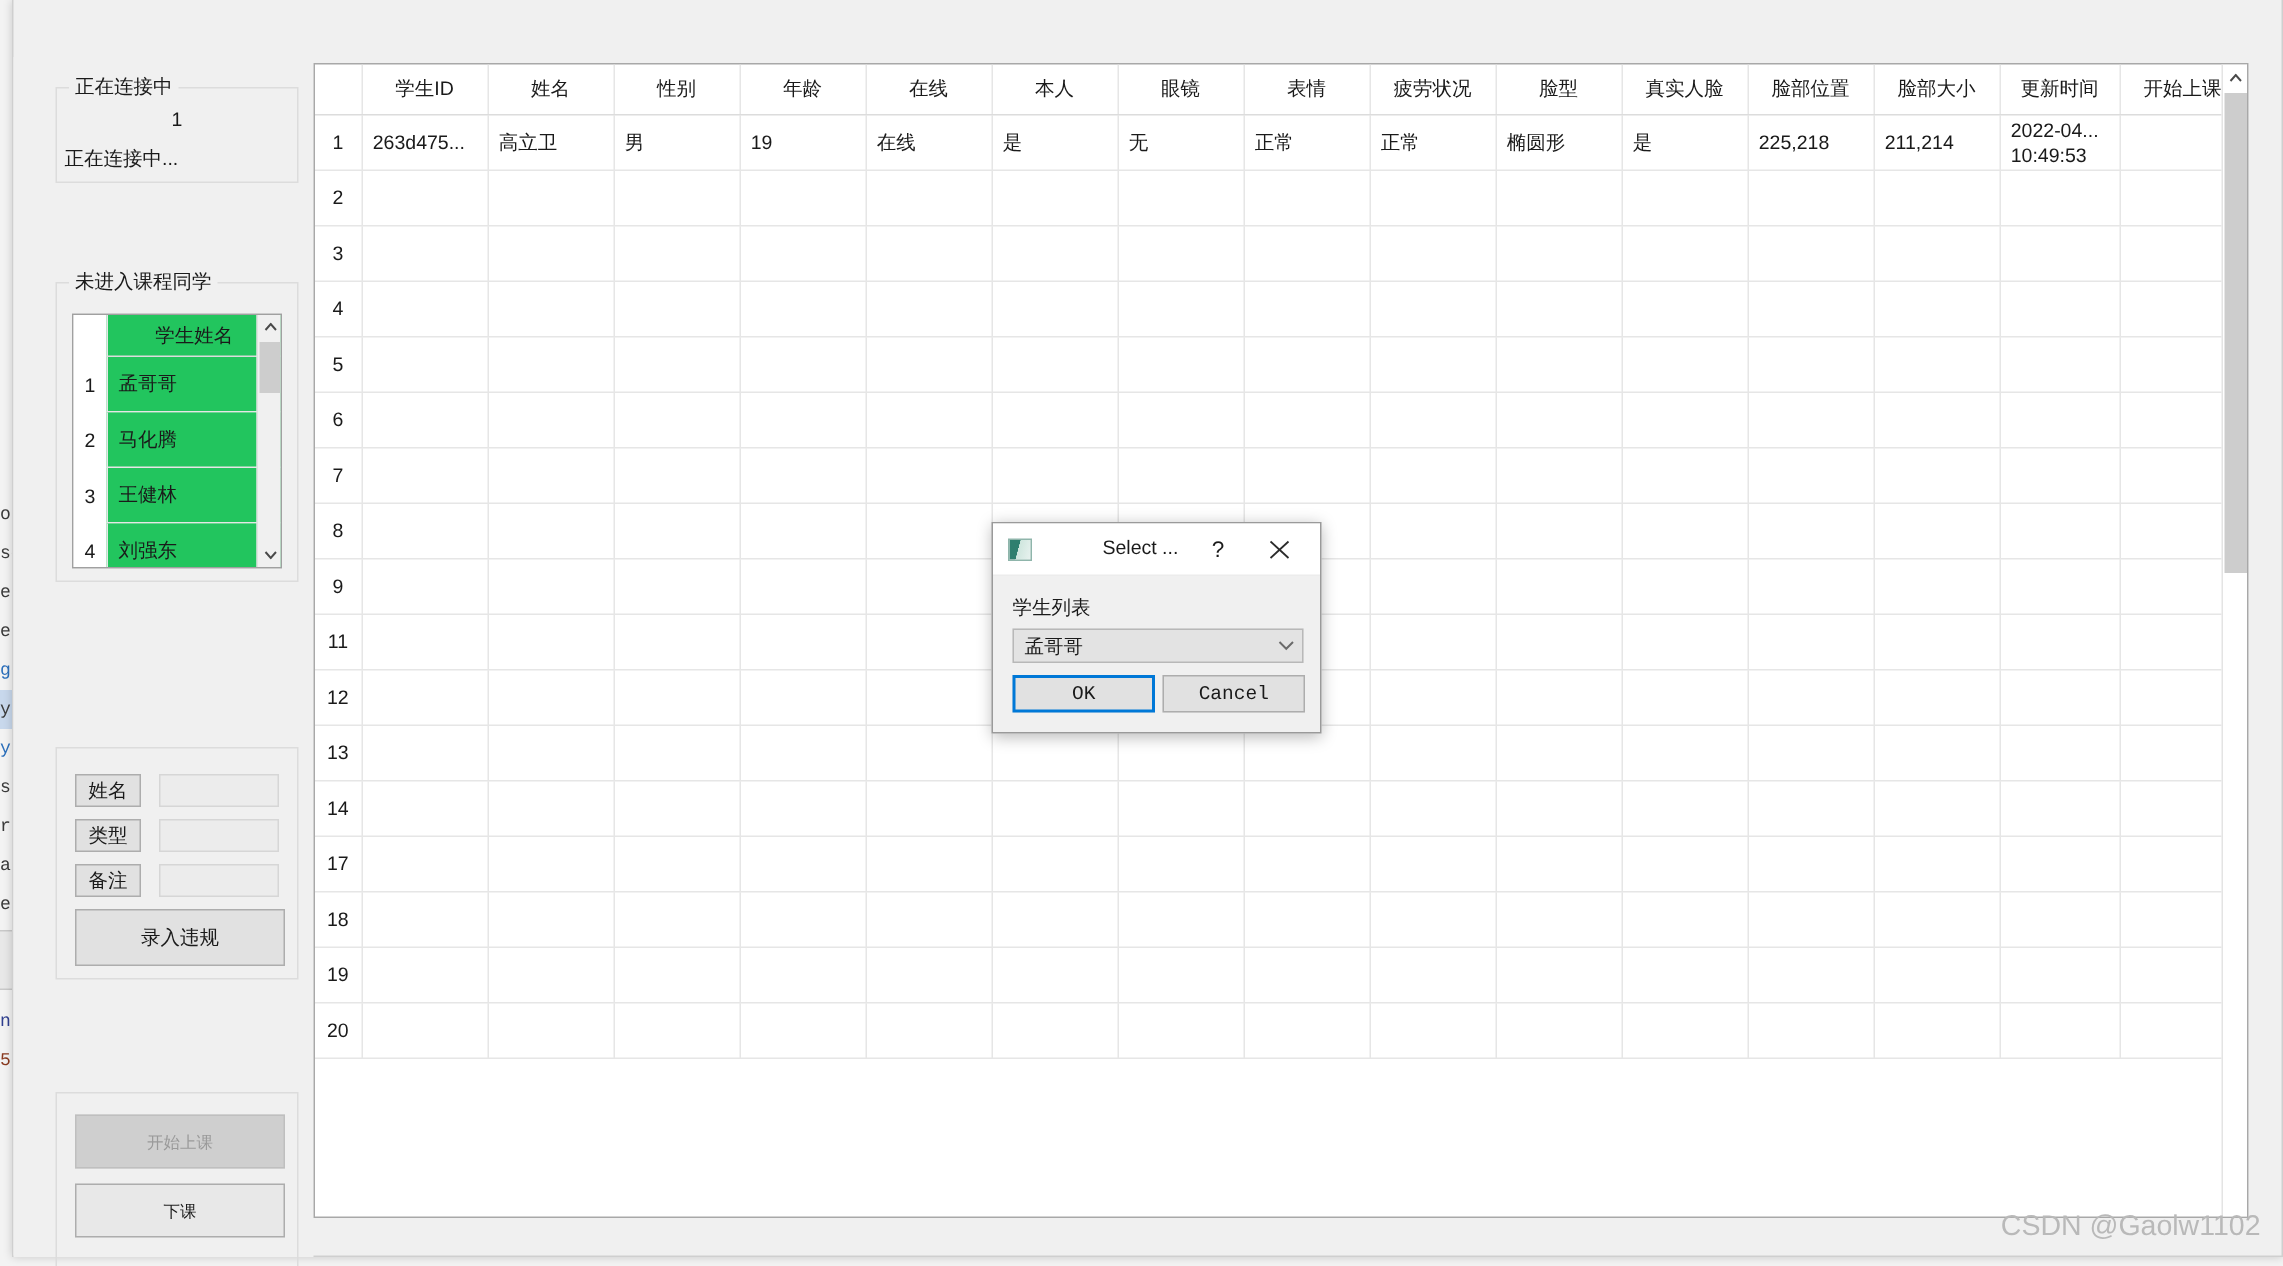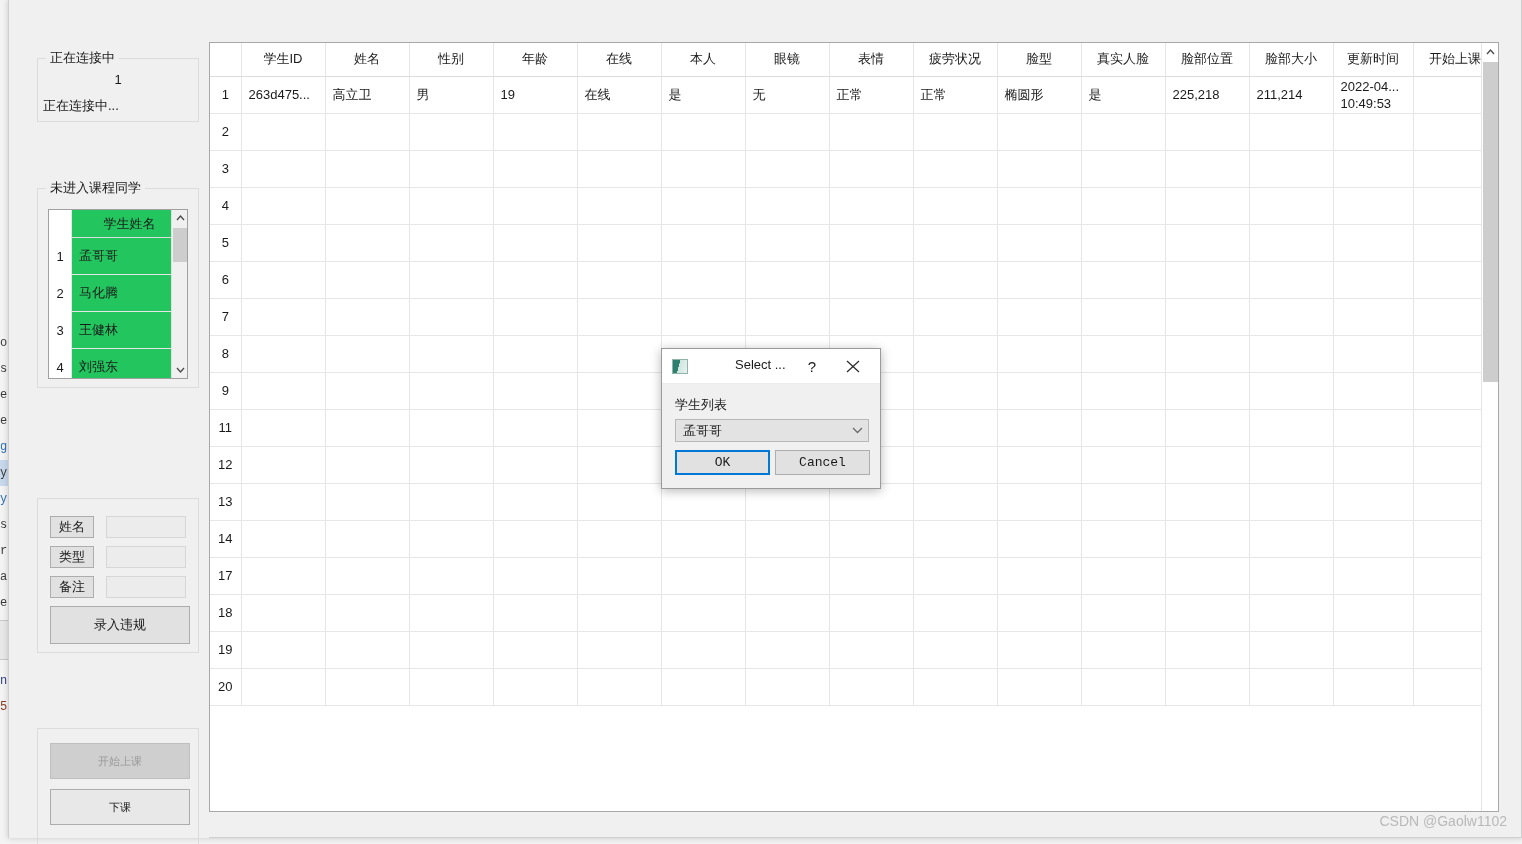--- a/index.html
+++ b/index.html
@@ -390,21 +390,21 @@
   #dlg-ok {
     left: 13px;
     border: 2px solid #0078d7;
   }
   #dlg-cancel { left: 113px; }
 
   
   #watermark {
     position: absolute;
     right: 14px; bottom: 8px;
-    font-size: 14px;
+    font-size: 19px;
     color: #b9b9b9;
     z-index: 30;
   }
 </style>
 </head>
 <body>
 
 <div id="bg-layer">
   <div class="bg-text-col" id="bg-left-text" style="top:330px;"><div class="bg-frag ">o</div><div class="bg-frag ">se</div><div class="bg-frag ">et</div><div class="bg-frag ">e</div><div class="bg-frag kw">gi</div><div class="bg-frag hl">y</div><div class="bg-frag kw">y</div><div class="bg-frag ">s.</div><div class="bg-frag ">rs</div><div class="bg-frag ">at</div><div class="bg-frag ">e</div><div class="bg-frag "></div><div class="bg-frag "></div><div class="bg-frag tag">n</div><div class="bg-frag num">5!</div></div>
   <div id="bg-scroll-marks"></div>

